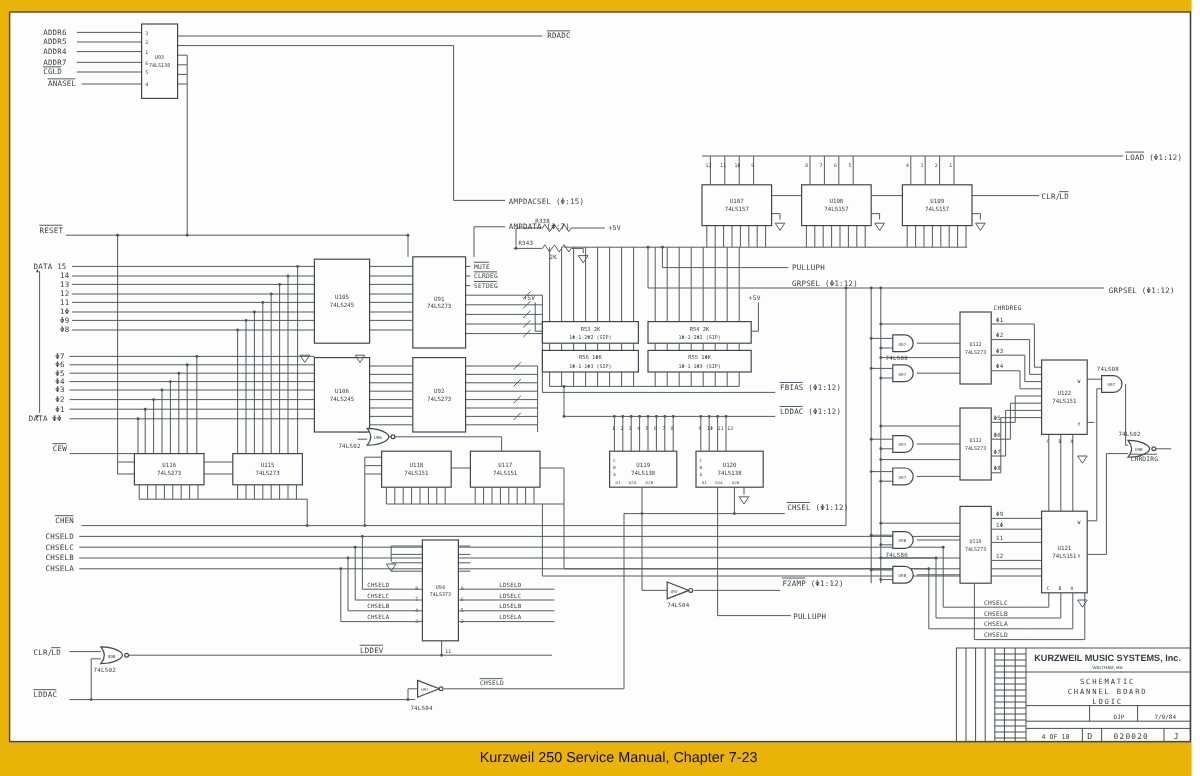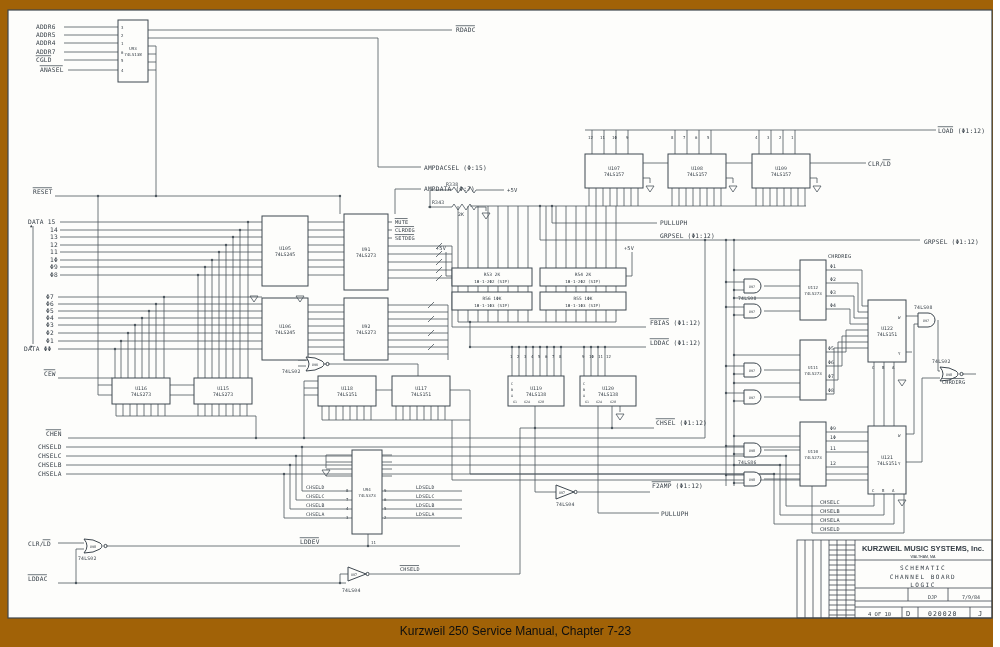--- a/index.html
+++ b/index.html
@@ -1,16 +1,16 @@
 <!DOCTYPE html>
 <html><head>
 <meta charset="utf-8">
 <style>
   html,body{margin:0;padding:0;background:#ffffff;}
-  .page{position:relative;width:993px;height:647px;background:#a16207;overflow:hidden;
+  .page{position:relative;width:993px;height:647px;background:#eab308;overflow:hidden;
         font-family:"DejaVu Sans Mono",monospace;}
   svg{position:absolute;left:0;top:0;}
   svg text{fill:#343d45;}
   .wire{stroke:#4b555d;stroke-width:0.8;fill:none;}
   .chip{fill:#fdfdfb;stroke:#3f4850;stroke-width:1;}
   .tbl{stroke:#3f4850;stroke-width:0.8;fill:none;}
   .cap{position:absolute;left:0;top:624px;width:100%;text-align:center;
        font-family:"Liberation Sans",sans-serif;font-weight:normal;font-size:12px;color:#0f0f0f;margin-left:19px;}
   .sans{font-family:"Liberation Sans",sans-serif;}
 </style>

